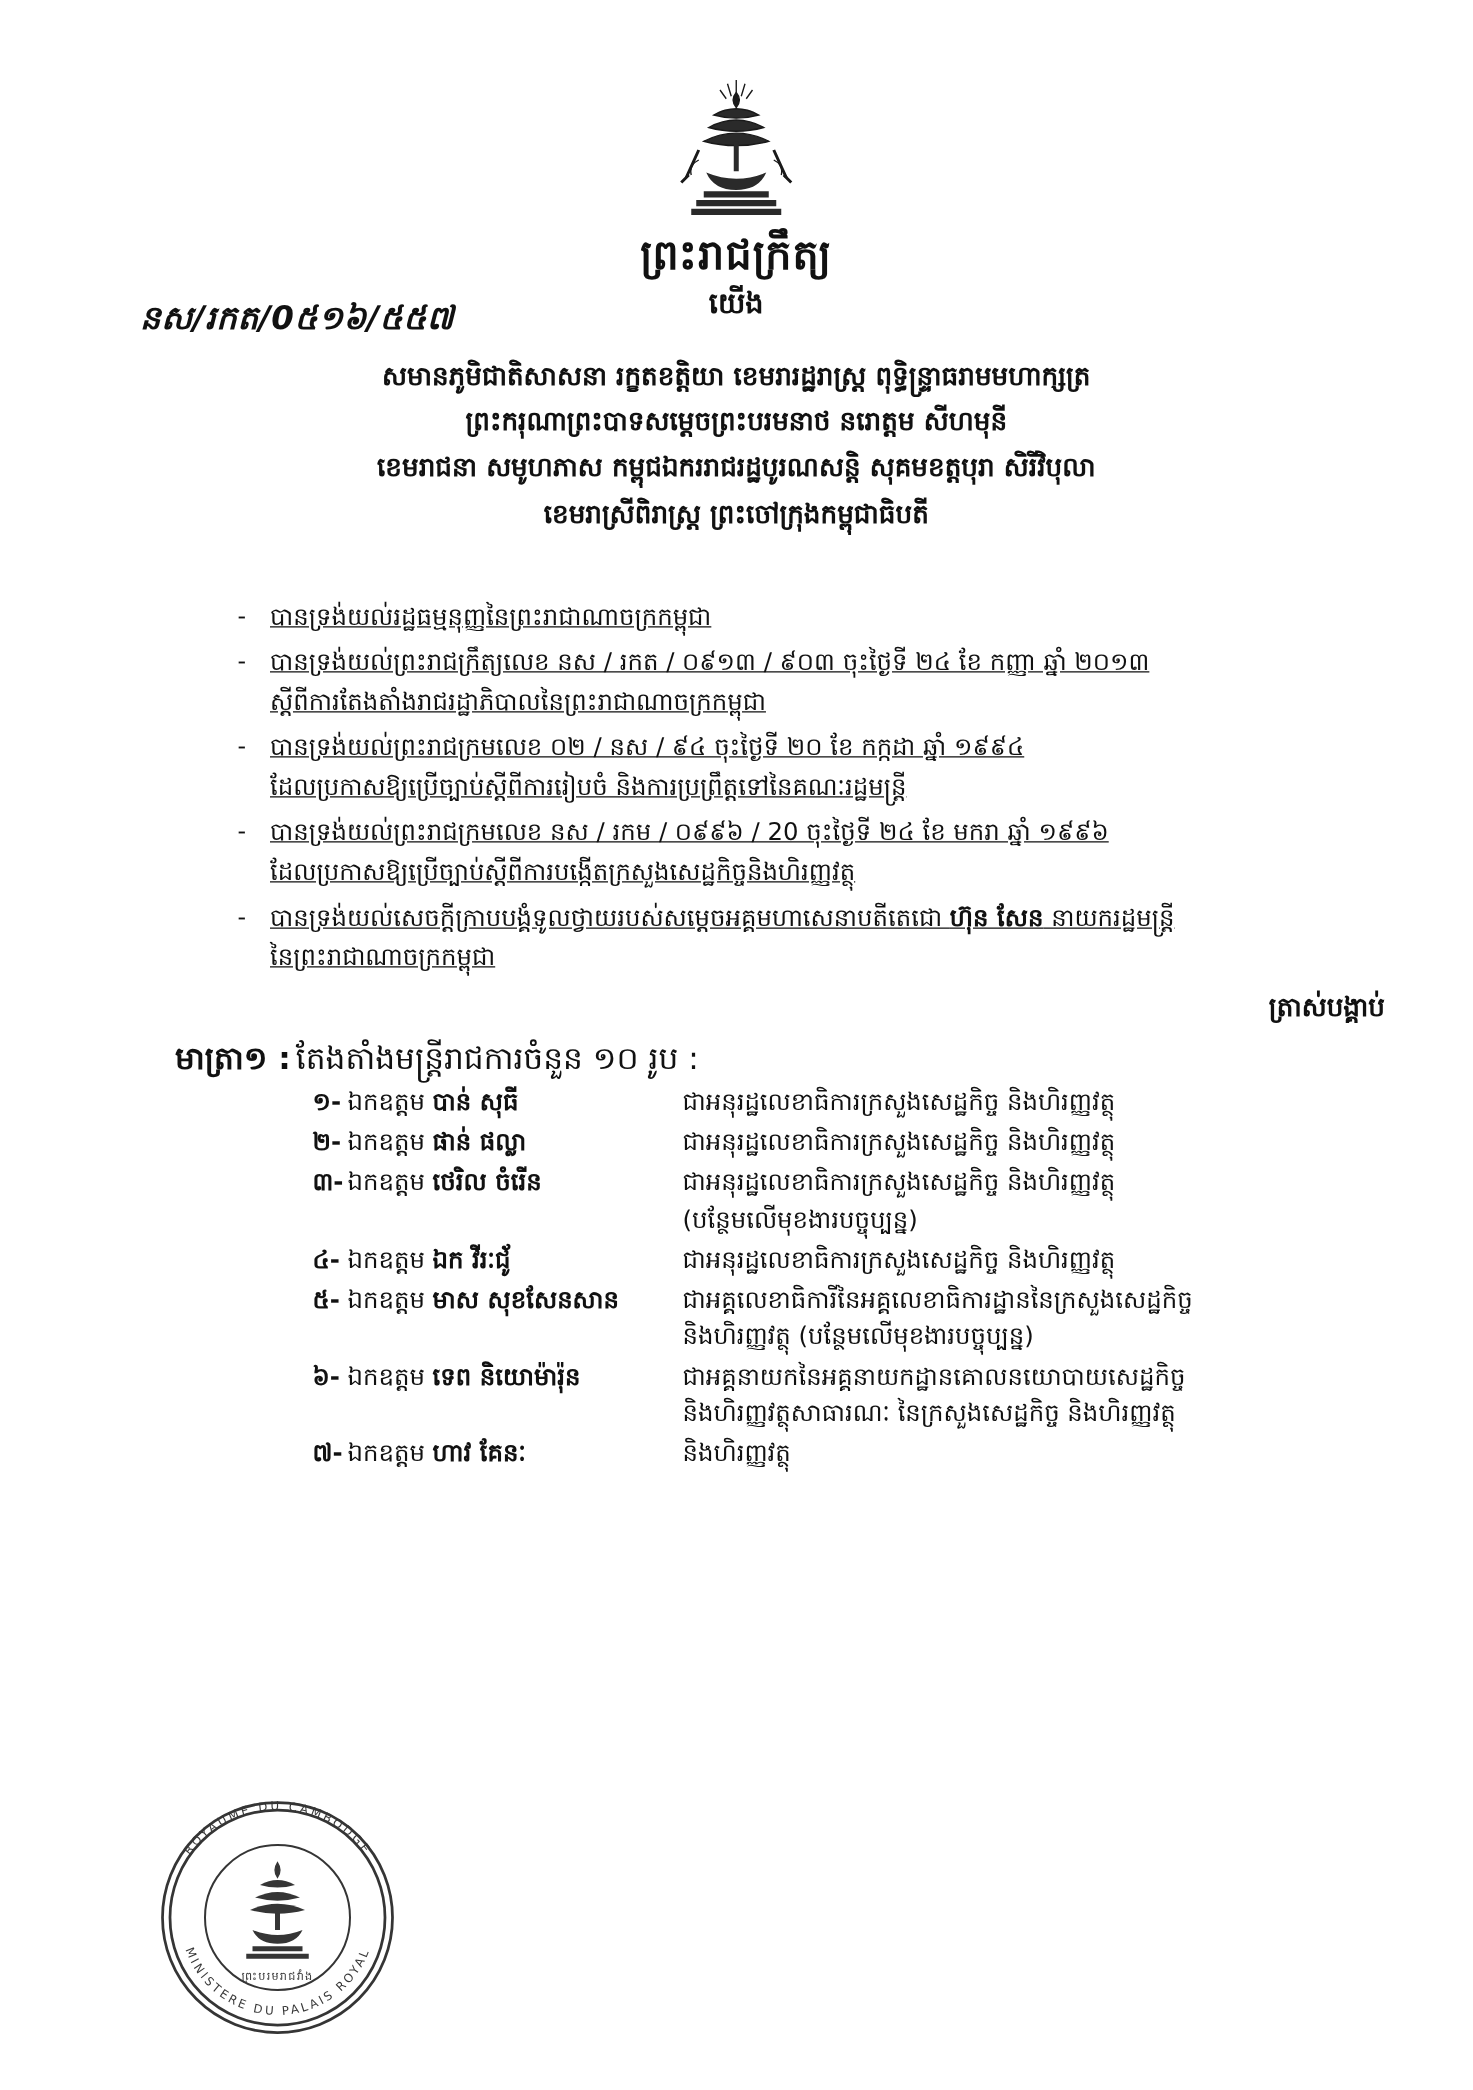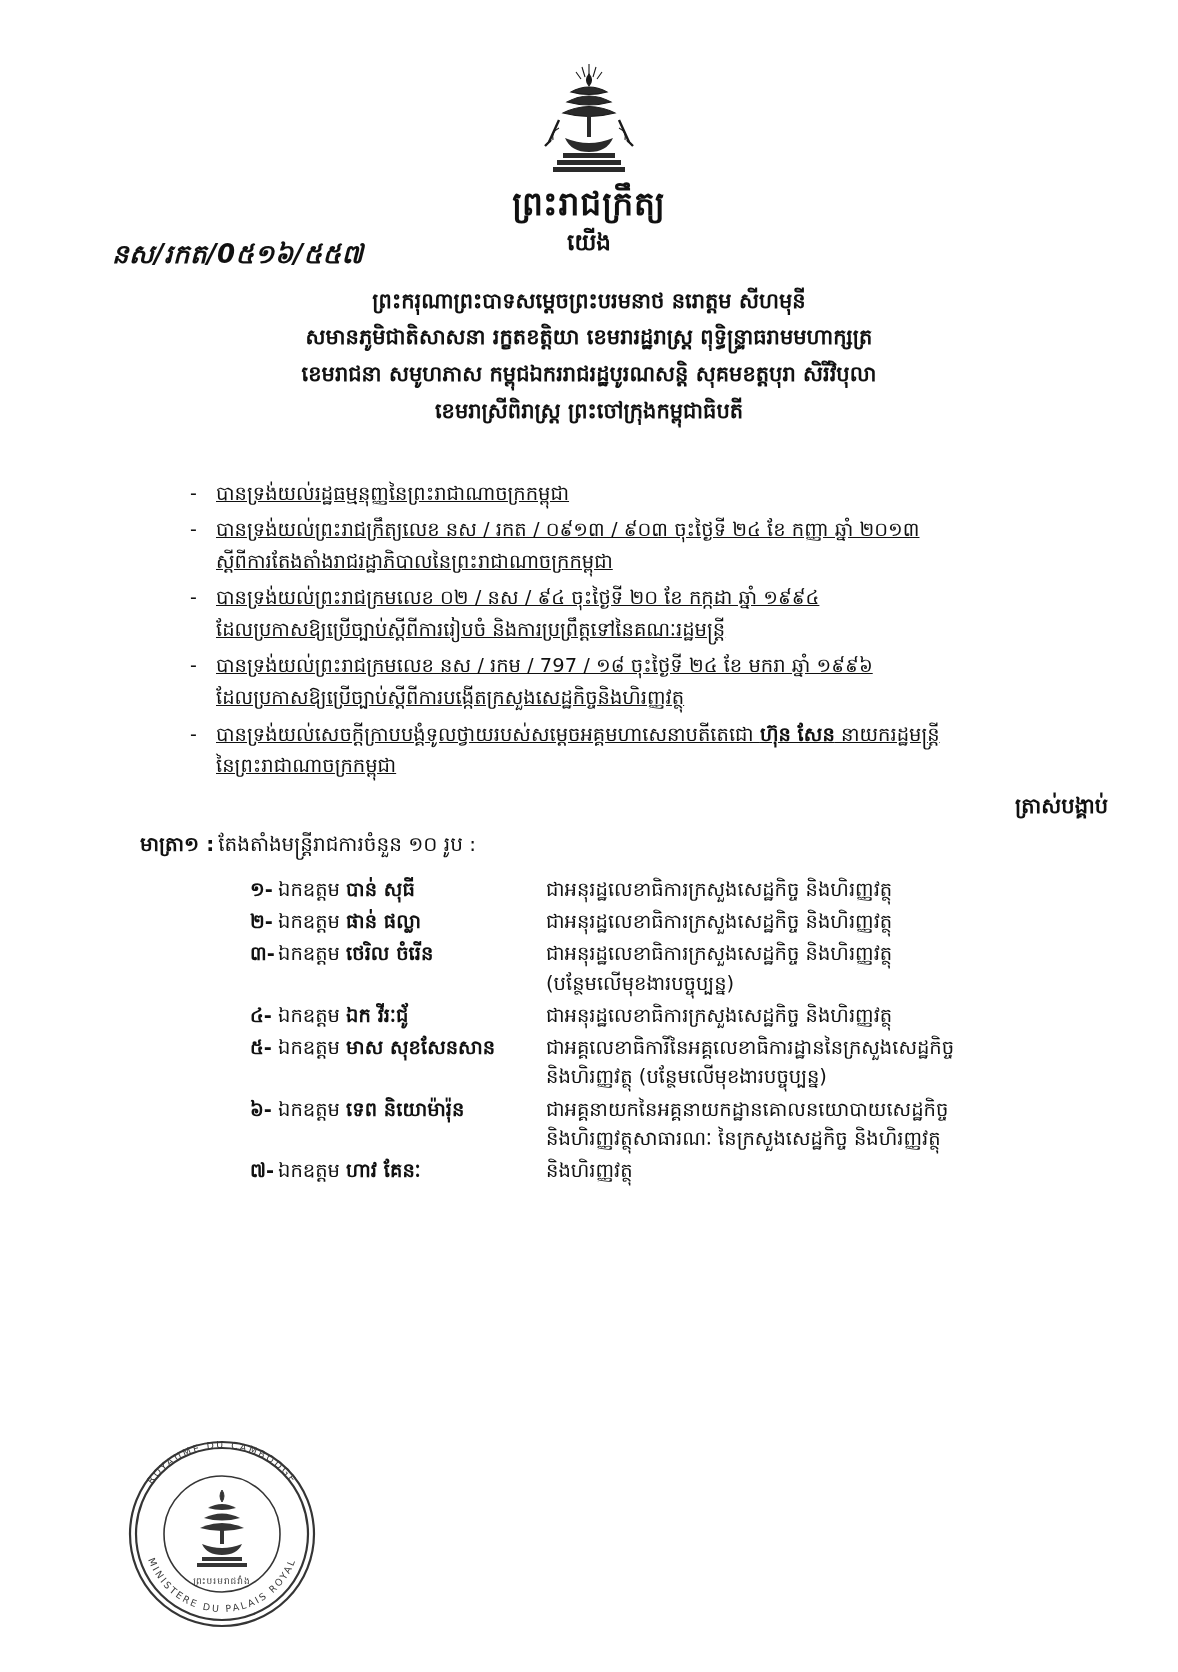--- a/index.html
+++ b/index.html
@@ -100,22 +100,22 @@
     font-size: 21px;
     font-weight: bold;
     margin-top: 10px;
     margin-bottom: 8px;
   }
 
   
   .article-row {
     display: flex;
     padding-left: 70px;
-    font-size: 20px;
-    margin-bottom: 14px;
+    font-size: 25px;
+    margin-bottom: 0;
   }
   .article-label {
     font-weight: bold;
     white-space: nowrap;
     margin-right: 4px;
   }
   .article-text { font-weight: normal; text-align: right; }
 
   
   .appoint {
@@ -201,22 +201,22 @@
           <path d="M30 70 q-8 4 -6 12 M90 70 q8 4 6 12"></path>
         </g>
       </svg>
     </div>
   </div>
 
   <div class="title-main">ព្រះរាជក្រឹត្យ</div>
   <div class="title-sub">យើង</div>
 
   <div class="royal-block">
+    <div>សមានភូមិជាតិសាសនា រក្ខតខត្តិយា ខេមរារដ្ឋរាស្ត្រ ពុទ្ធិន្ទ្រាធរាមមហាក្សត្រ</div>
     <div>ព្រះករុណាព្រះបាទសម្តេចព្រះបរមនាថ នរោត្តម សីហមុនី</div>
-    <div>សមានភូមិជាតិសាសនា រក្ខតខត្តិយា ខេមរារដ្ឋរាស្ត្រ ពុទ្ធិន្ទ្រាធរាមមហាក្សត្រ</div>
     <div>ខេមរាជនា សមូហភាស កម្ពុជឯកររាជរដ្ឋបូរណសន្តិ សុគមខត្តបុរា សិរីវិបុលា</div>
     <div>ខេមរាស្រីពិរាស្រ្ត ព្រះចៅក្រុងកម្ពុជាធិបតី</div>
   </div>
 
   <div class="whereas">
 
     <div class="item">
       <span class="dash">-</span>
       <span class="txt">
         <span>បានទ្រង់យល់រដ្ឋធម្មនុញ្ញនៃព្រះរាជាណាចក្រកម្ពុជា</span>
@@ -235,21 +235,21 @@
       <span class="dash">-</span>
       <span class="txt">
         <span>បានទ្រង់យល់ព្រះរាជក្រមលេខ ០២ / នស / ៩៤ ចុះថ្ងៃទី ២០ ខែ កក្កដា ឆ្នាំ ១៩៩៤</span>
         <span class="l2">ដែលប្រកាសឱ្យប្រើច្បាប់ស្តីពីការរៀបចំ និងការប្រព្រឹត្តទៅនៃគណៈរដ្ឋមន្ត្រី</span>
       </span>
     </div>
 
     <div class="item">
       <span class="dash">-</span>
       <span class="txt">
-        <span>បានទ្រង់យល់ព្រះរាជក្រមលេខ នស / រកម / 797 / ១៨ ចុះថ្ងៃទី ២៤ ខែ មករា ឆ្នាំ ១៩៩៦</span>
+        <span>បានទ្រង់យល់ព្រះរាជក្រមលេខ នស / រកម / ០៩៩៦ / 20 ចុះថ្ងៃទី ២៤ ខែ មករា ឆ្នាំ ១៩៩៦</span>
         <span class="l2">ដែលប្រកាសឱ្យប្រើច្បាប់ស្តីពីការបង្កើតក្រសួងសេដ្ឋកិច្ចនិងហិរញ្ញវត្ថុ</span>
       </span>
     </div>
 
     <div class="item">
       <span class="dash">-</span>
       <span class="txt">
         <span>បានទ្រង់យល់សេចក្តីក្រាបបង្គំទូលថ្វាយរបស់សម្តេចអគ្គមហាសេនាបតីតេជោ </span><span class="nm">ហ៊ុន សែន</span><span> នាយករដ្ឋមន្ត្រី</span>
         <span class="l2">នៃព្រះរាជាណាចក្រកម្ពុជា</span>
       </span>

